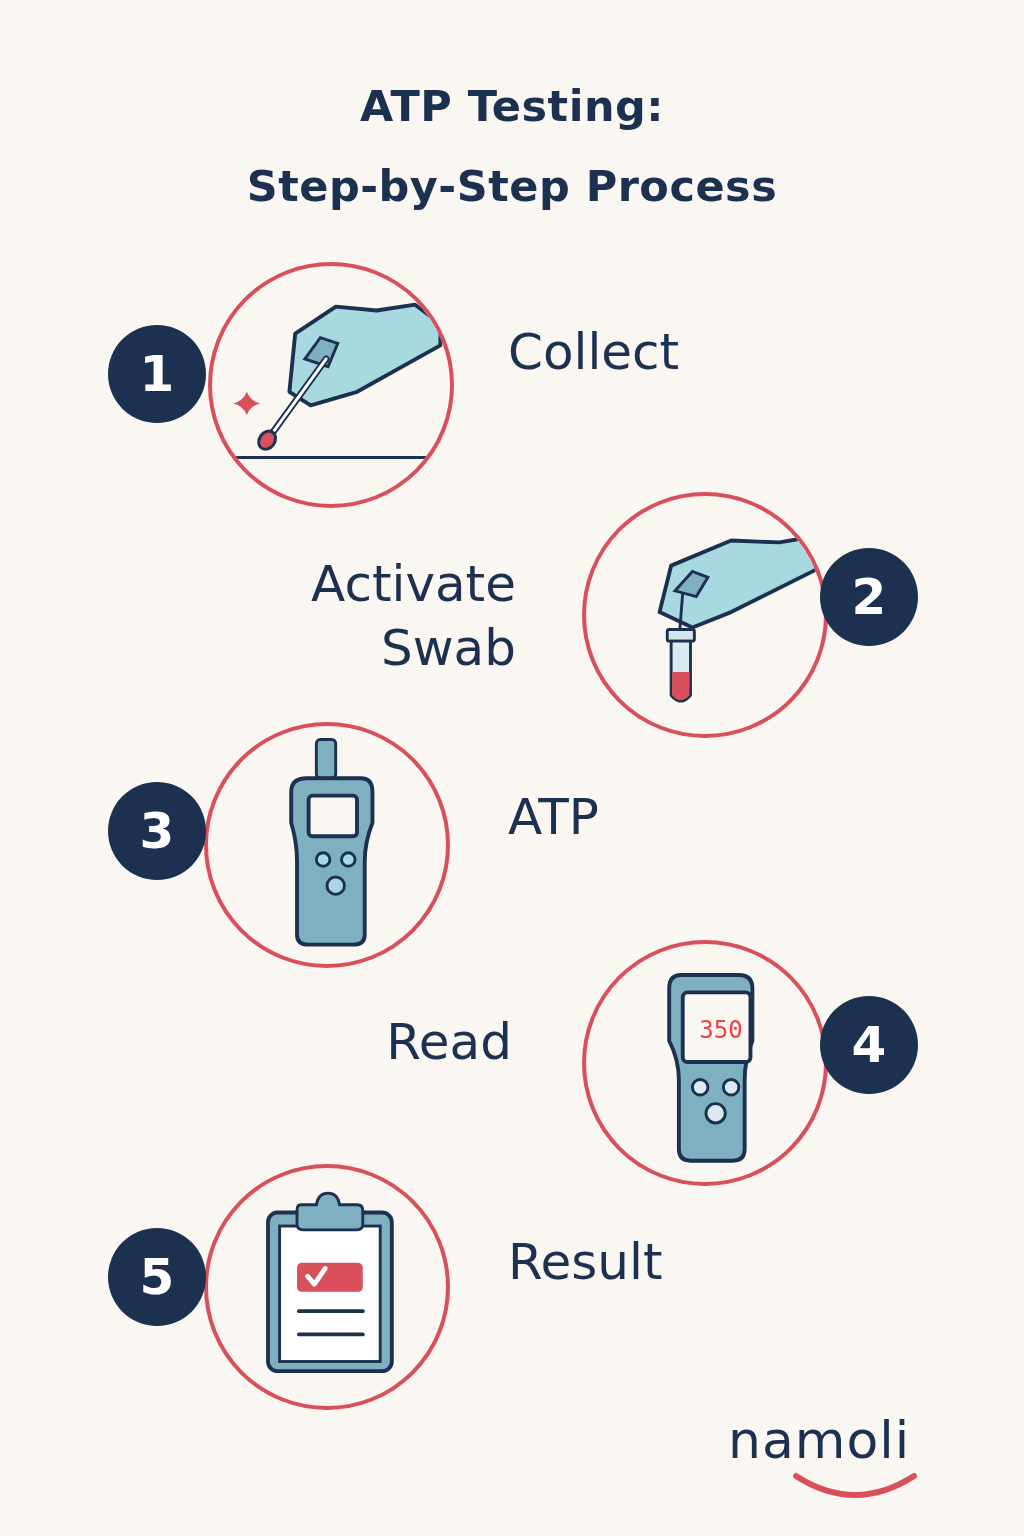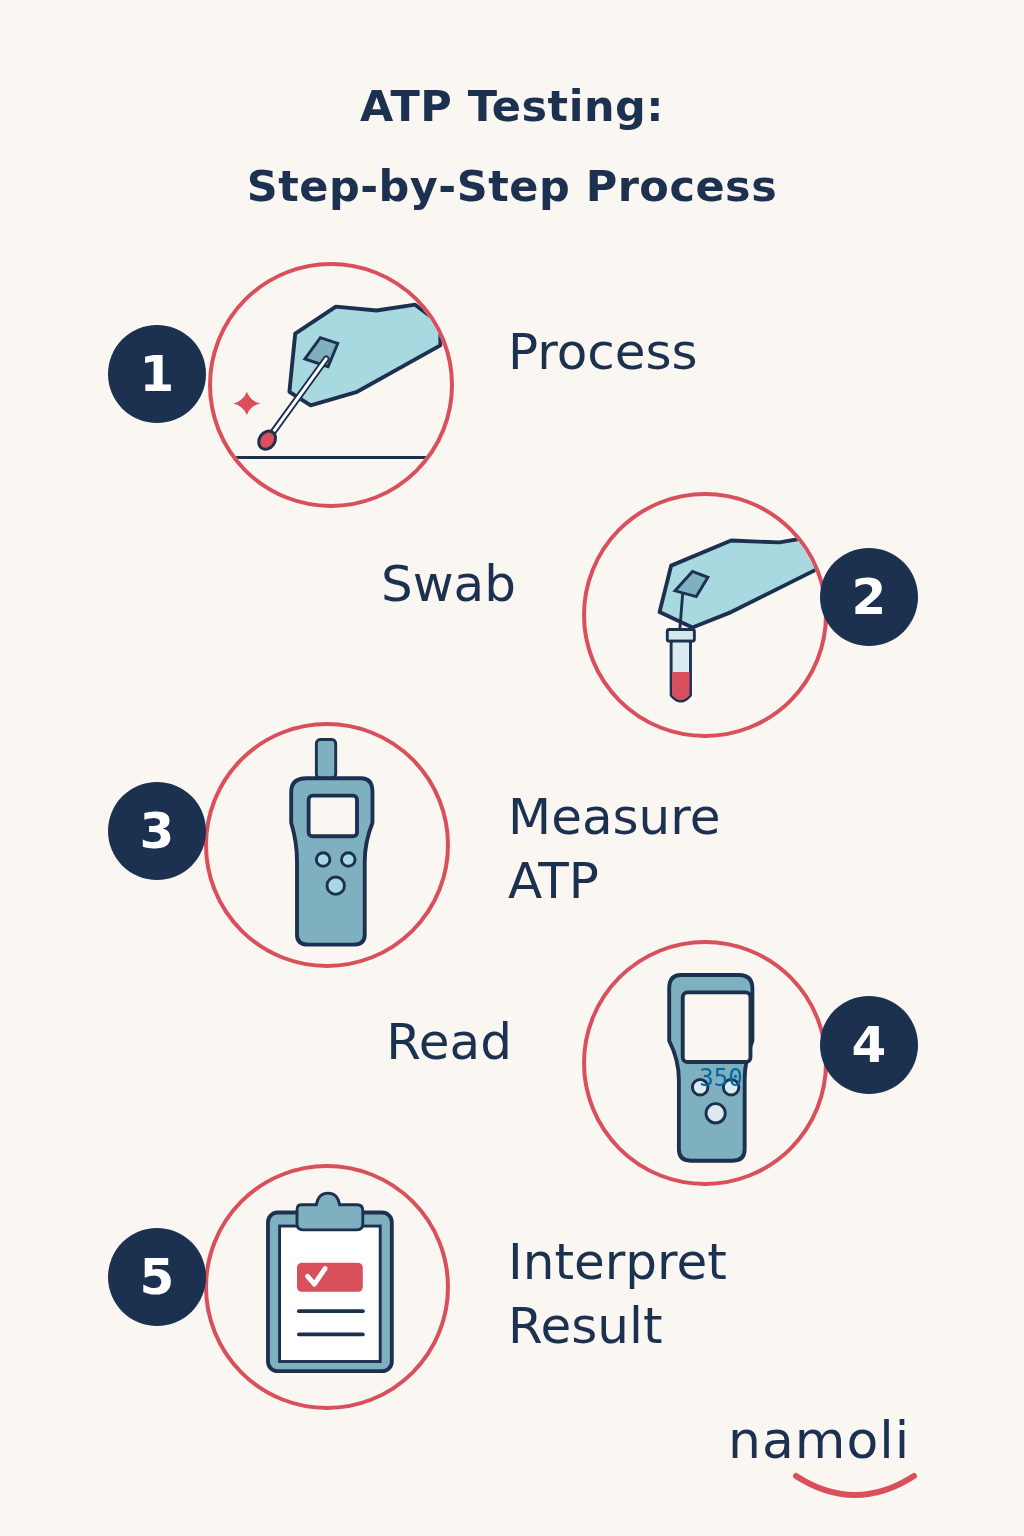--- a/index.html
+++ b/index.html
@@ -27,82 +27,81 @@
     <path d="M236 60 L210 40 L170 46 L128 42 L86 70 L80 130 L102 144 L150 130 L236 82 Z" fill="#a8d8e0" stroke="#1c3050" stroke-width="4" stroke-linejoin="round"></path>
     <path d="M96 96 L112 74 L130 80 L120 104 Z" fill="#7fb0c0" stroke="#1c3050" stroke-width="3"></path>
     <line x1="118" y1="96" x2="60" y2="176" stroke="#1c3050" stroke-width="7" stroke-linecap="round"></line>
     <line x1="118" y1="96" x2="60" y2="176" stroke="#ffffff" stroke-width="3" stroke-linecap="round"></line>
     <ellipse cx="57" cy="180" rx="8" ry="10" fill="#d9505c" stroke="#1c3050" stroke-width="3" transform="rotate(35 57 180)"></ellipse>
     <path d="M36 130 Q40 140 50 142 Q40 144 36 154 Q32 144 22 142 Q32 140 36 130 Z" fill="#d9505c"></path>
   </svg>
 </div>
 <div class="badge" style="left:108px;top:325px;">1</div>
 <div class="label left" style="left:508px;top:320px;">
-  <div>Process</div>
+  <div>Collect</div>
 </div>
 
 <div class="circle" style="left:582px;top:492px;">
   <svg viewBox="0 0 246 246">
     <path d="M246 40 L200 48 L150 46 L88 72 L76 120 L110 136 L150 120 L246 72 Z" fill="#a8d8e0" stroke="#1c3050" stroke-width="4" stroke-linejoin="round"></path>
     <path d="M92 98 L110 78 L126 84 L114 104 Z" fill="#7fb0c0" stroke="#1c3050" stroke-width="3"></path>
     <line x1="100" y1="100" x2="96" y2="150" stroke="#1c3050" stroke-width="3"></line>
     <rect x="84" y="138" width="28" height="12" rx="2" fill="#d4e8ec" stroke="#1c3050" stroke-width="3"></rect>
     <path d="M88 150 L88 206 Q98 218 108 206 L108 150 Z" fill="#dbeaf0" stroke="#1c3050" stroke-width="3"></path>
     <path d="M89 182 L89 206 Q98 216 107 206 L107 182 Z" fill="#d9505c"></path>
   </svg>
 </div>
 <div class="badge" style="left:820px;top:548px;">2</div>
 <div class="label right" style="left:270px;width:246px;top:552px;">
+  <div>Activate</div>
   <div>Swab</div>
 </div>
 
 <div class="circle" style="left:204px;top:722px;">
   <svg viewBox="0 0 246 246">
     <rect x="112" y="14" width="20" height="40" rx="4" fill="#7fb0c0" stroke="#1c3050" stroke-width="3"></rect>
     <path d="M102 54 L158 54 Q170 54 170 68 L170 100 Q162 120 162 140 L162 216 Q162 226 150 226 L104 226 Q92 226 92 216 L92 140 Q92 120 86 100 L86 68 Q86 54 102 54 Z" fill="#7fb0c0" stroke="#1c3050" stroke-width="4"></path>
     <rect x="104" y="72" width="50" height="42" rx="4" fill="#faf7f2" stroke="#1c3050" stroke-width="4"></rect>
     <circle cx="119" cy="138" r="7" fill="#a8d8e0" stroke="#1c3050" stroke-width="3"></circle>
     <circle cx="145" cy="138" r="7" fill="#a8d8e0" stroke="#1c3050" stroke-width="3"></circle>
     <circle cx="132" cy="165" r="9" fill="#a8d8e0" stroke="#1c3050" stroke-width="3"></circle>
   </svg>
 </div>
 <div class="badge" style="left:108px;top:782px;">3</div>
 <div class="label left" style="left:508px;top:785px;">
-  <div>Measure</div>
   <div>ATP</div>
 </div>
 
 <div class="circle" style="left:582px;top:940px;">
   <svg viewBox="0 0 246 246">
     <path d="M98 32 L158 32 Q172 32 172 46 L172 100 Q164 120 164 140 L164 212 Q164 224 152 224 L108 224 Q96 224 96 212 L96 140 Q96 120 86 100 L86 46 Q86 32 98 32 Z" fill="#7fb0c0" stroke="#1c3050" stroke-width="4"></path>
     <rect x="100" y="50" width="70" height="72" rx="5" fill="#faf7f2" stroke="#1c3050" stroke-width="4"></rect>
     <circle cx="118" cy="148" r="8" fill="#dbeaf0" stroke="#1c3050" stroke-width="3"></circle>
     <circle cx="150" cy="148" r="8" fill="#dbeaf0" stroke="#1c3050" stroke-width="3"></circle>
     <circle cx="134" cy="175" r="10" fill="#dbeaf0" stroke="#1c3050" stroke-width="3"></circle>
   </svg>
-  <div style="position:absolute;left:100px;top:72px;width:70px;text-align:center;color:#0369a1;font-size:24px;font-family:'DejaVu Sans Mono', monospace;margin-top:48px;">350</div>
+  <div style="position:absolute;left:100px;top:72px;width:70px;text-align:center;color:#ef4444;font-size:24px;font-family:'DejaVu Sans Mono', monospace;">350</div>
 </div>
 <div class="badge" style="left:820px;top:996px;">4</div>
 <div class="label right" style="left:300px;width:212px;top:1010px;">
   <div>Read</div>
 </div>
 
 <div class="circle" style="left:204px;top:1164px;">
   <svg viewBox="0 0 246 246">
     <rect x="62" y="46" width="128" height="164" rx="10" fill="#7fb0c0" stroke="#1c3050" stroke-width="4"></rect>
     <rect x="74" y="60" width="104" height="140" fill="#ffffff" stroke="#1c3050" stroke-width="3"></rect>
     <path d="M96 38 L112 38 Q114 26 124 26 Q134 26 136 38 L154 38 Q160 38 160 44 L160 58 Q160 64 154 64 L98 64 Q92 64 92 58 L92 44 Q92 38 96 38 Z" fill="#7fb0c0" stroke="#1c3050" stroke-width="3"></path>
     <rect x="92" y="98" width="68" height="30" rx="5" fill="#d9505c"></rect>
     <path d="M103 112 L110 120 L121 104" fill="none" stroke="#ffffff" stroke-width="5" stroke-linecap="round" stroke-linejoin="round"></path>
     <line x1="94" y1="148" x2="160" y2="148" stroke="#1c3050" stroke-width="4" stroke-linecap="round"></line>
     <line x1="94" y1="172" x2="160" y2="172" stroke="#1c3050" stroke-width="4" stroke-linecap="round"></line>
   </svg>
 </div>
 <div class="badge" style="left:108px;top:1228px;">5</div>
 <div class="label left" style="left:508px;top:1230px;">
-  <div>Interpret</div>
   <div>Result</div>
 </div>
 
 <div class="logo">namoli</div>
 <svg class="smile" viewBox="0 0 130 40">
   <path d="M6 6 Q65 44 124 6" fill="none" stroke="#d9505c" stroke-width="6" stroke-linecap="round"></path>
 </svg>
 
 </body></html>

